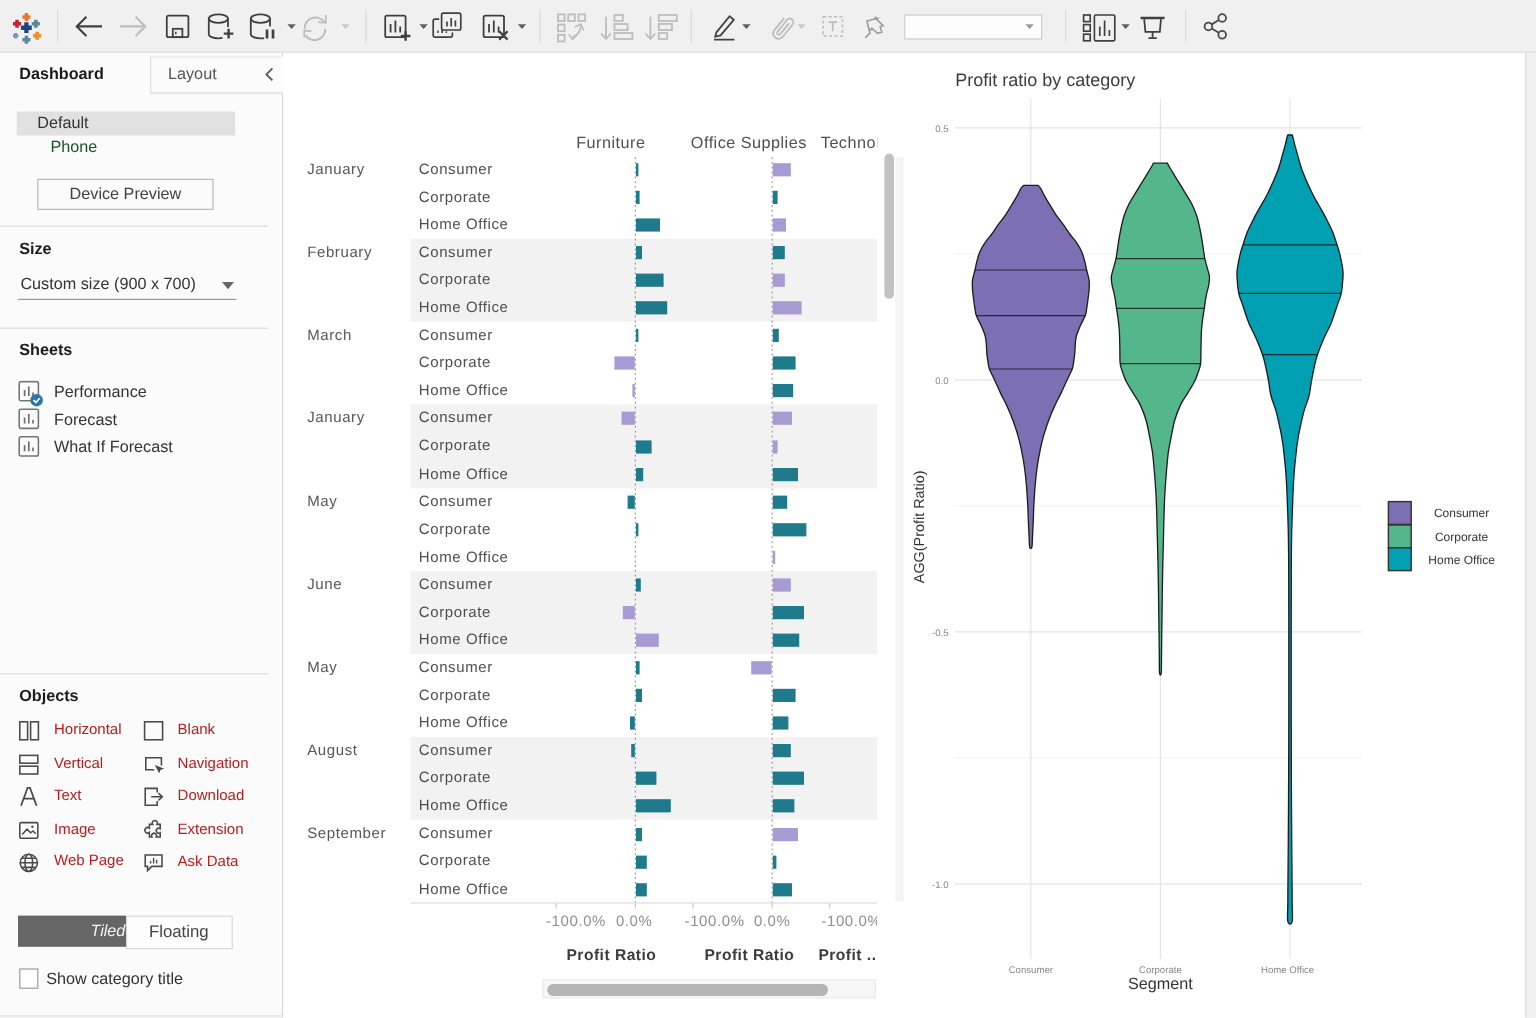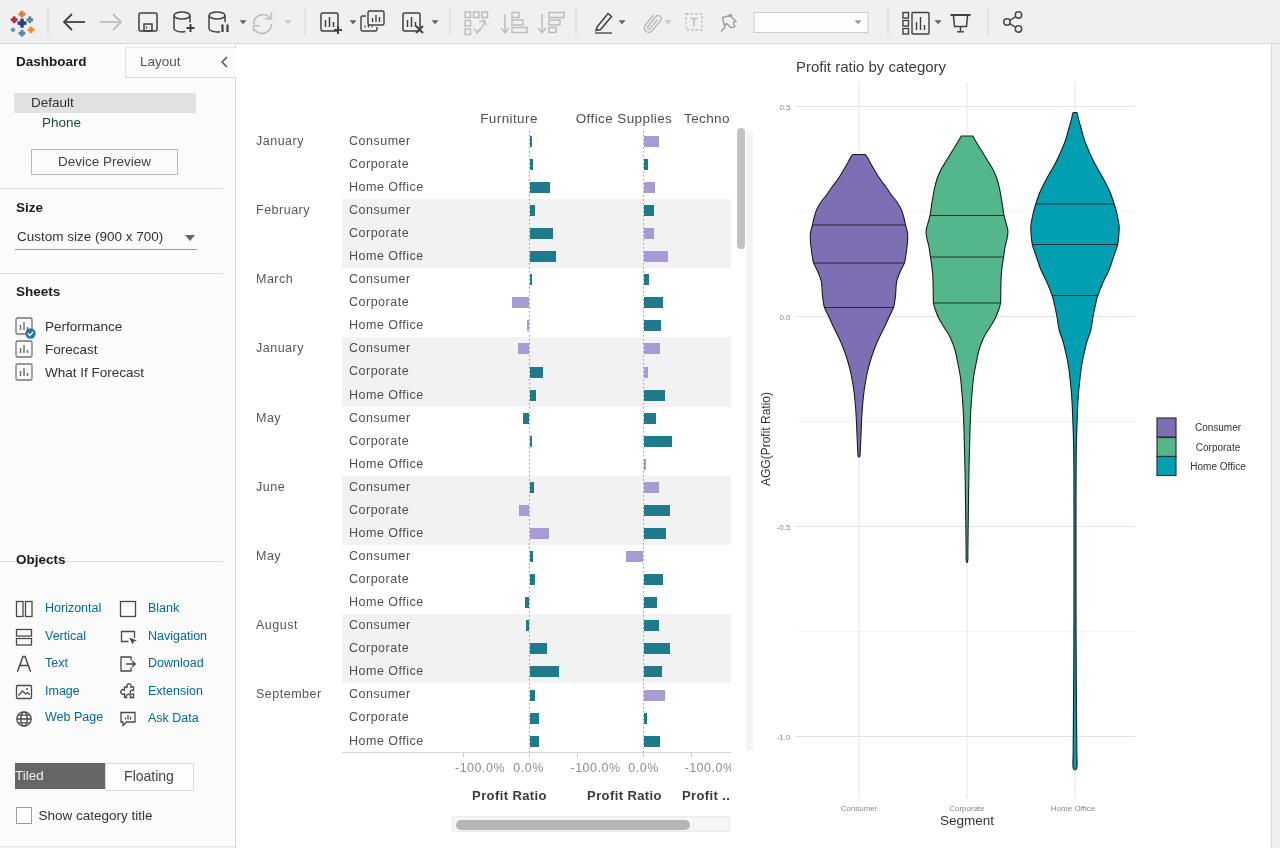--- a/index.html
+++ b/index.html
@@ -7,21 +7,21 @@
 #toolbar { position:absolute; left:0; top:0; width:1280px; height:44px; background:#f0f0f0;
   border-bottom:1px solid #d8d8d8; }
 #panel { position:absolute; left:0; top:44px; width:236px; height:804px; background:#fbfbfb;
   border-right:1px solid #d4d4d4; }
 #main { position:absolute; left:236px; top:44px; width:1044px; height:804px; background:#fff; }
 .mlab { position:absolute; left:20px; width:90px; font-size:12.5px; letter-spacing:0.5px; color:#575757; }
 .slab { position:absolute; left:113px; width:110px; font-size:12.5px; letter-spacing:0.5px; color:#4f4f4f; }
 .hlab { position:absolute; top:67px; font-size:13.5px; letter-spacing:0.4px; color:#4f4f4f; text-align:center; }
 .alab { position:absolute; top:716.5px; font-size:12.5px; letter-spacing:0.5px; color:#8e8e8e; text-align:center; white-space:nowrap; }
 .plab { position:absolute; top:743.5px; font-size:13px; font-weight:700; letter-spacing:0.4px; color:#3b3b3b; white-space:nowrap; text-align:center; }
-.objlab { position:absolute; font-size:12.5px; color:#0369a1; }
+.objlab { position:absolute; font-size:12.5px; color:#b91c1c; }
 .shlab { position:absolute; left:45px; font-size:13.5px; color:#333; }
 .sect { position:absolute; left:16px; font-size:13.5px; font-weight:700; color:#1c1c1c; }
 .hr { position:absolute; left:0; width:223px; height:1px; background:#dcdcdc; }
 </style></head>
 <body>
 <div id="toolbar"><svg width="1280" height="44">
       <g transform="translate(22,22) scale(1.12)">
 <g stroke="#e8762d" stroke-width="2.6">
           <line x1="0" y1="-10" x2="0" y2="-4"></line>
           <line x1="-3" y1="-7" x2="3" y2="-7"></line>
@@ -246,21 +246,21 @@
         <rect x="1" y="1" width="16" height="16" rx="1.5"></rect>
       </g>
       <g stroke="#6d6d6d" stroke-width="1.4">
         <line x1="5.5" y1="13" x2="5.5" y2="8"></line>
         <line x1="9" y1="13" x2="9" y2="5"></line>
         <line x1="12.5" y1="13" x2="12.5" y2="10"></line>
       </g>
     </svg>
     <div class="shlab" style="top:320.5px;">What If Forecast</div>
   <div class="hr" style="top:517px;"></div>
-  <div class="sect" style="top:508px;">Objects</div>
+  <div class="sect" style="top:528px;">Objects</div>
   <svg style="position:absolute;left:15px;top:556.0px;" width="20" height="18">
       <g transform="translate(1,1)" stroke="#4a4a4a" stroke-width="1.3" fill="none">
         <rect x="0.5" y="0.5" width="6.5" height="15"></rect>
         <rect x="9.5" y="0.5" width="6.5" height="15"></rect>
       </g>
     </svg>
 <div class="objlab" style="left:45px;top:557.0px;">Horizontal</div>
 <svg style="position:absolute;left:119px;top:556.0px;" width="20" height="18">
       <g transform="translate(1,1)" stroke="#4a4a4a" stroke-width="1.3" fill="none">
         <rect x="0.5" y="0.5" width="15" height="15"></rect>
@@ -316,21 +316,21 @@
       </g>
     </svg>
 <div class="objlab" style="left:45px;top:666px;">Web Page</div>
 <svg style="position:absolute;left:119px;top:666.4px;" width="20" height="18">
       <g transform="translate(1,1)" stroke="#4a4a4a" stroke-width="1.3" fill="none">
         <path d="M1,1.5 H15 V11 H6.5 L3,14.5 V11 H1 Z"></path>
         <path d="M5.5,8.5 V6.5 M8,8.5 V4 M10.5,8.5 V5.5" stroke-width="1.2"></path>
       </g>
     </svg>
 <div class="objlab" style="left:148px;top:667.4px;">Ask Data</div>
-  <div style="position:absolute;left:15px;top:719px;width:89.5px;height:26px;background:#666;color:#f2f2f2;font-size:13.5px;text-align:left;line-height:26px;">Tiled</div>
+  <div style="position:absolute;left:15px;top:719px;width:89.5px;height:26px;background:#666;color:#f2f2f2;font-size:13.5px;text-align:right;line-height:26px;font-style:italic;">Tiled</div>
   <div style="position:absolute;left:104.5px;top:719px;width:89px;height:28px;background:#fdfdfd;border:1px solid #d9d9d9;color:#444;font-size:14px;text-align:center;line-height:24px;">Floating</div>
   <div style="position:absolute;left:15.5px;top:763px;width:16.5px;height:16.5px;border:1px solid #9b9b9b;background:#fff;"></div>
   <div style="position:absolute;left:38.5px;top:764px;font-size:13.5px;color:#333;">Show category title</div>
   <div style="position:absolute;left:0;top:801.5px;width:235px;height:2.5px;background:#f0f0f0;border-top:1px solid #e4e4e4;"></div>
 </div>
 
 <div id="main">
   <div id="chart" style="position:absolute;left:0;top:0;width:495px;height:804px;overflow:hidden;">
     <div class="hlab" style="left:213px;width:120px;">Furniture</div>
     <div class="hlab" style="left:328px;width:120px;">Office Supplies</div>

